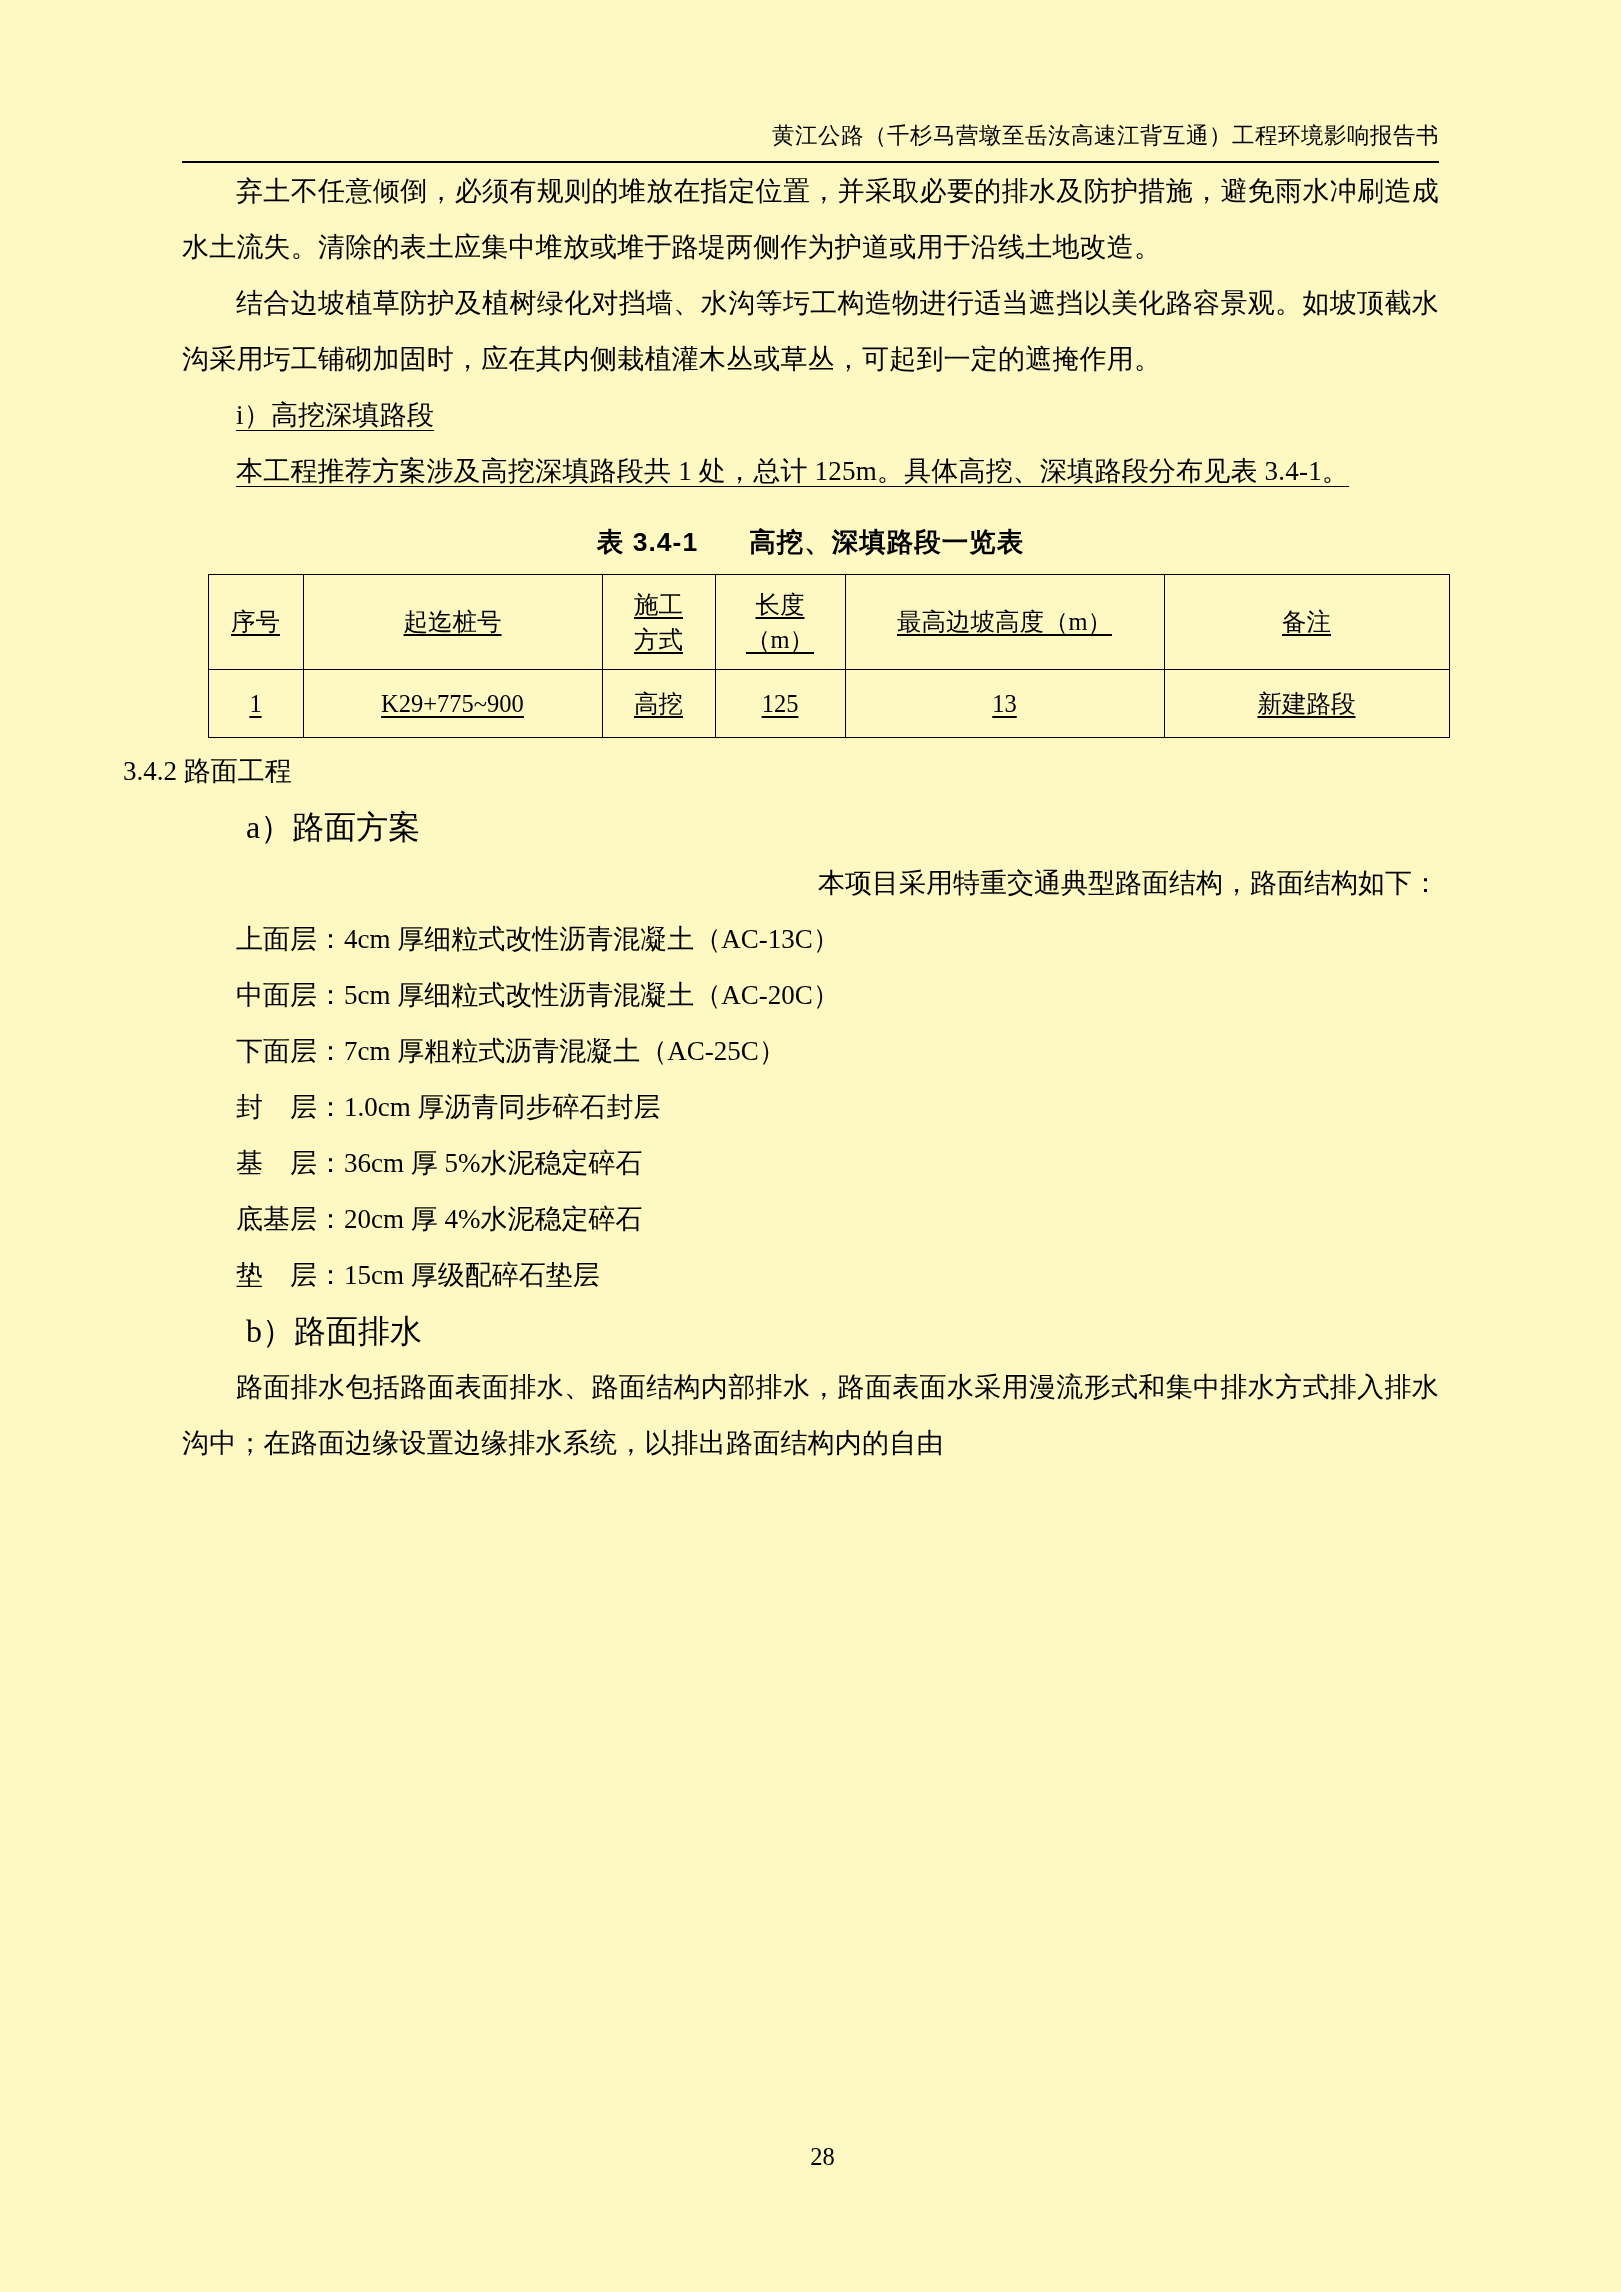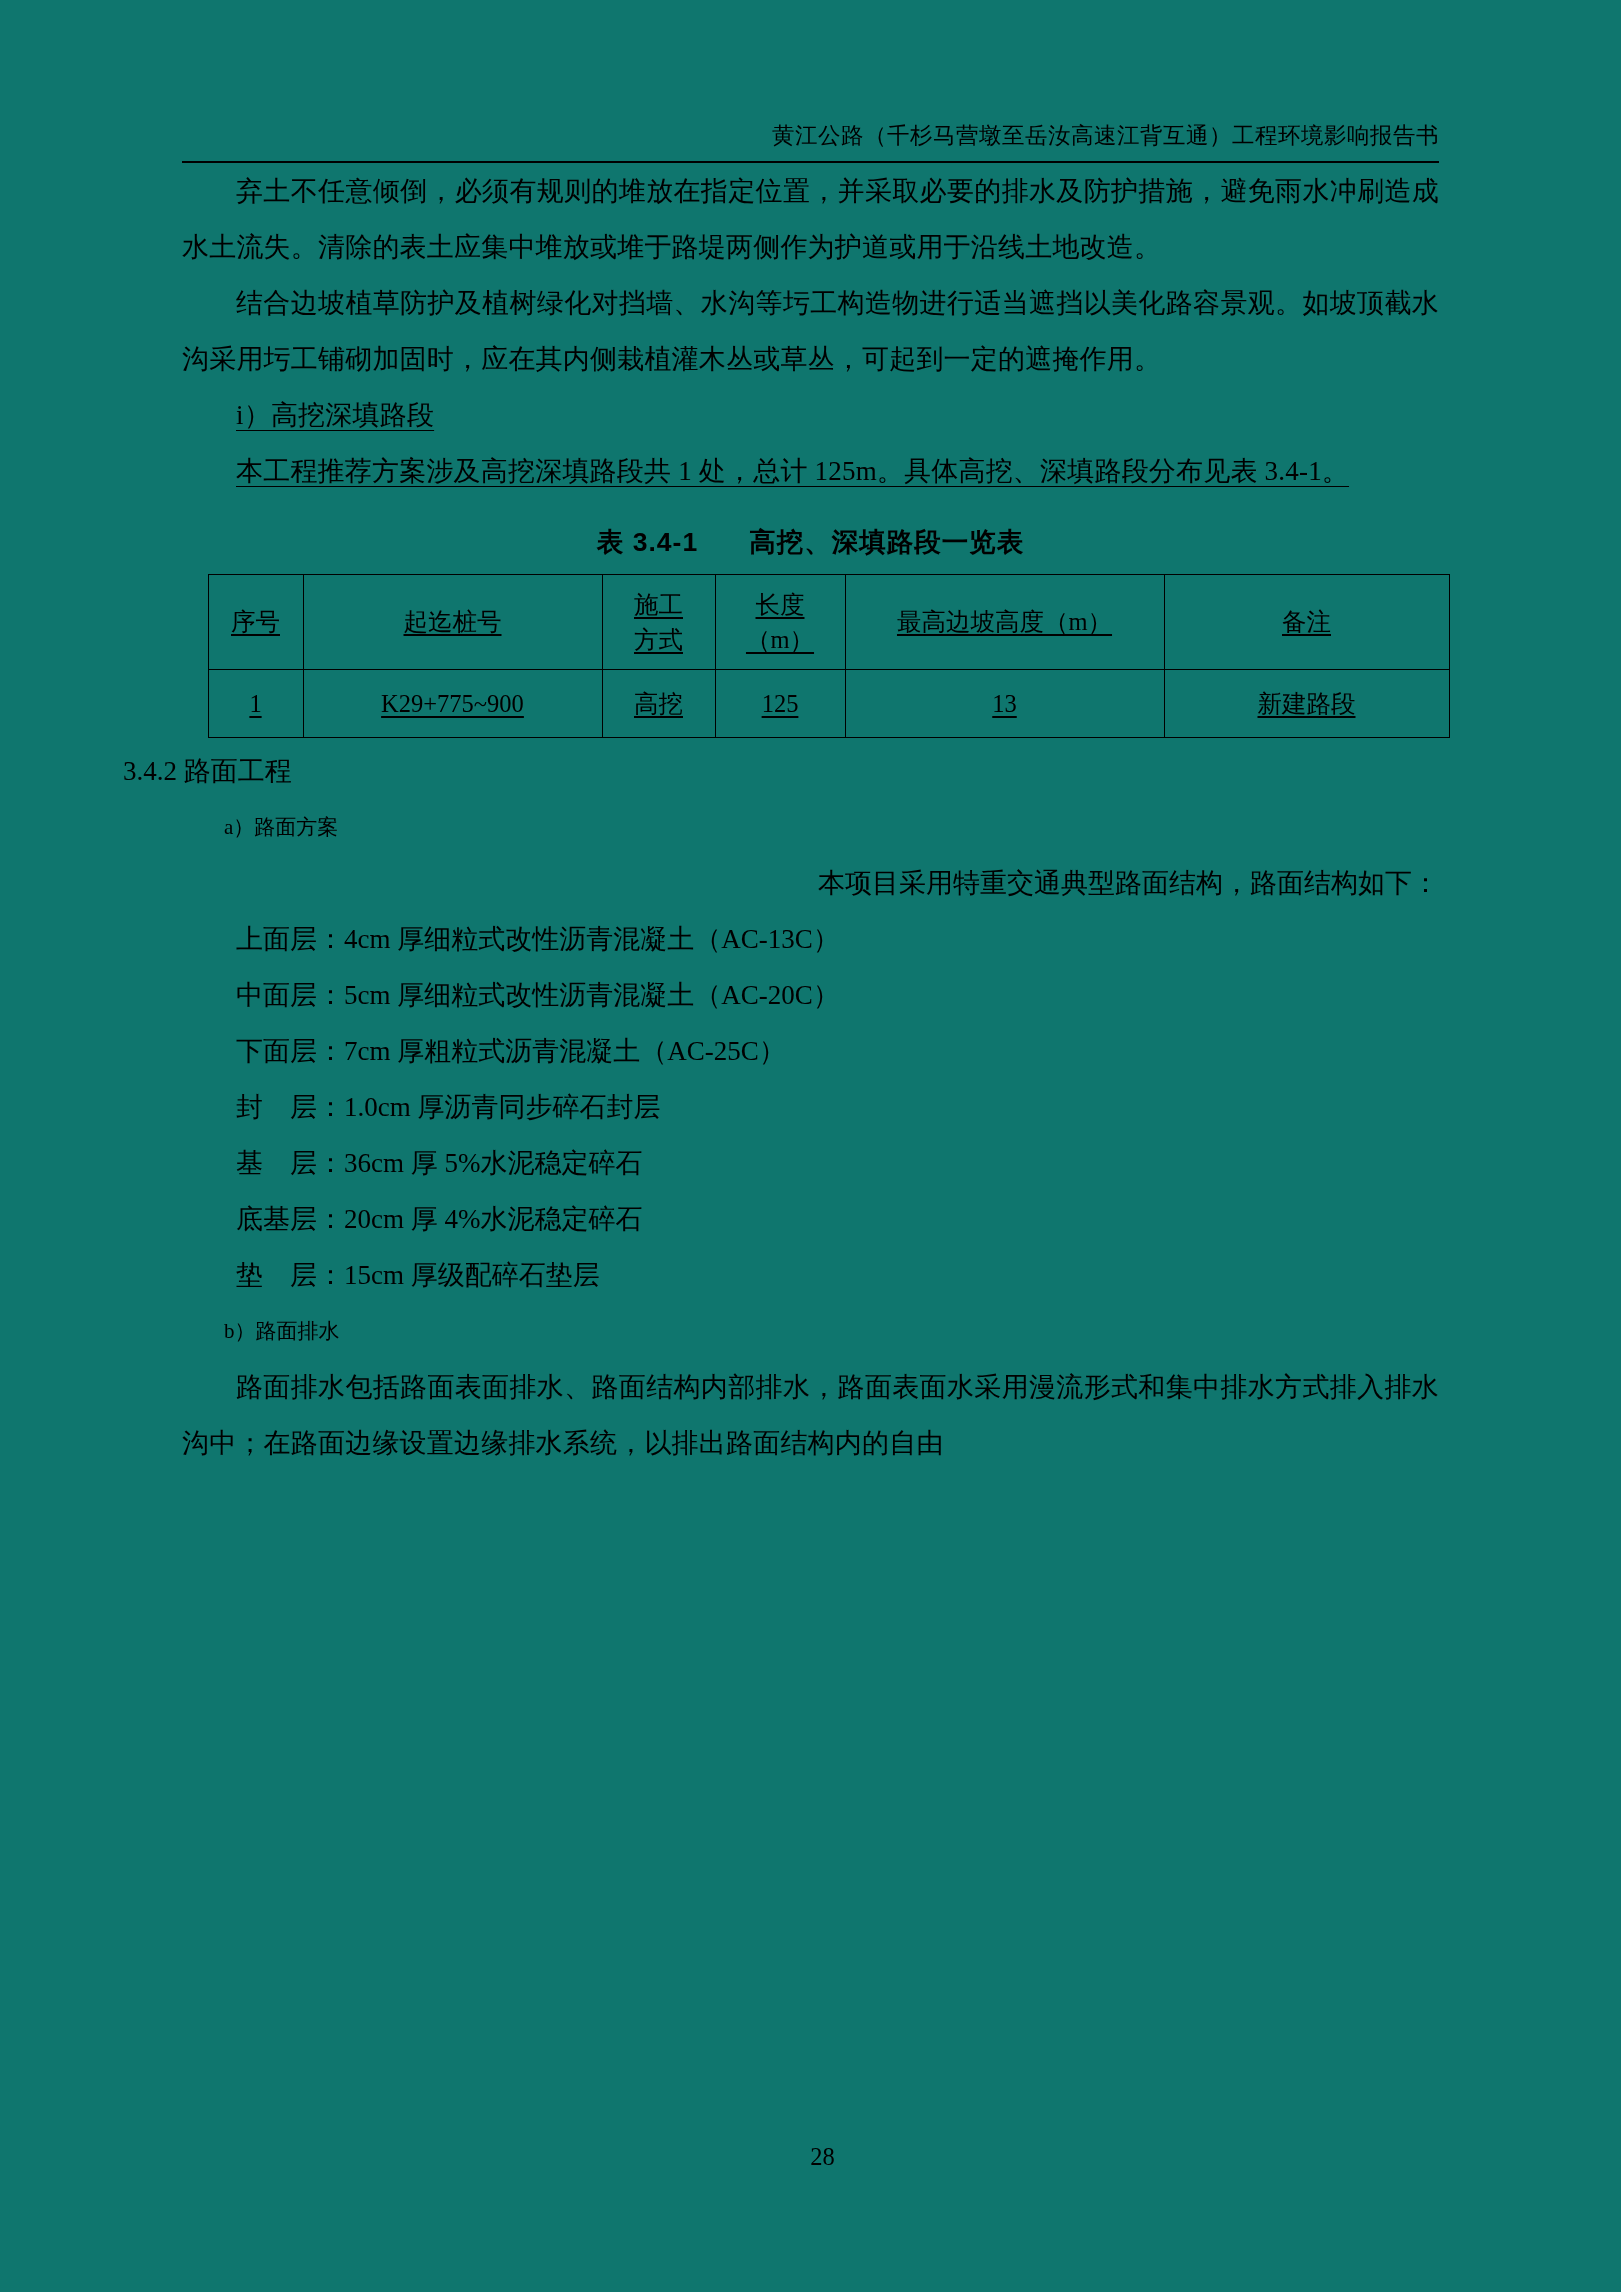--- a/index.html
+++ b/index.html
@@ -9,21 +9,21 @@
   }
   body {
     font-family: "Liberation Serif", "DejaVu Serif", serif;
     color: #000000;
   }
   .page {
     position: relative;
     width: 1621px;
     height: 2293px;
     margin: 0 auto;
-    background: #0f766e;
+    background: #fef9c3;
     box-sizing: border-box;
     padding: 0;
     overflow: hidden;
   }
   .content {
     position: absolute;
     left: 182px;
     top: 0;
     width: 1257px;
   }
@@ -111,21 +111,21 @@
   .col6 { width: 280px; }
   .two-line { line-height: 33px; }
   
   .sec-head {
     font-size: 27px;
     line-height: 56px;
     margin: 5.9px 0 0 0;
     font-family: "Liberation Serif", serif;
   }
   p.list {
-    font-size: 21px;
+    font-size: 32px;
     line-height: 56px;
     margin: 0;
     text-indent: 2em;
   }
   p.flush {
     font-size: 27px;
     line-height: 56px;
     margin: 0;
     text-indent: 2em;
     text-align: right;

